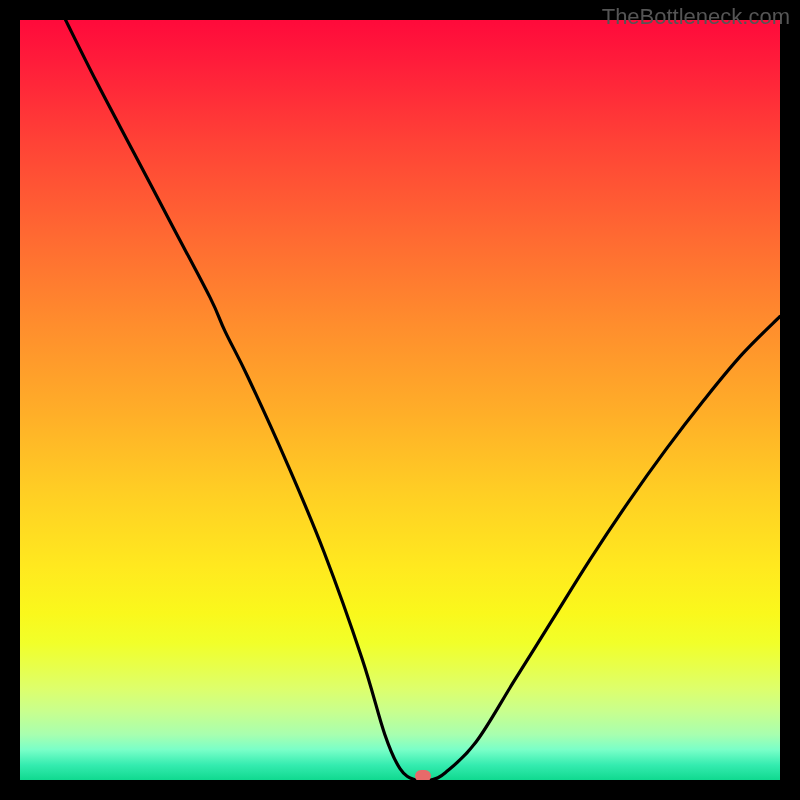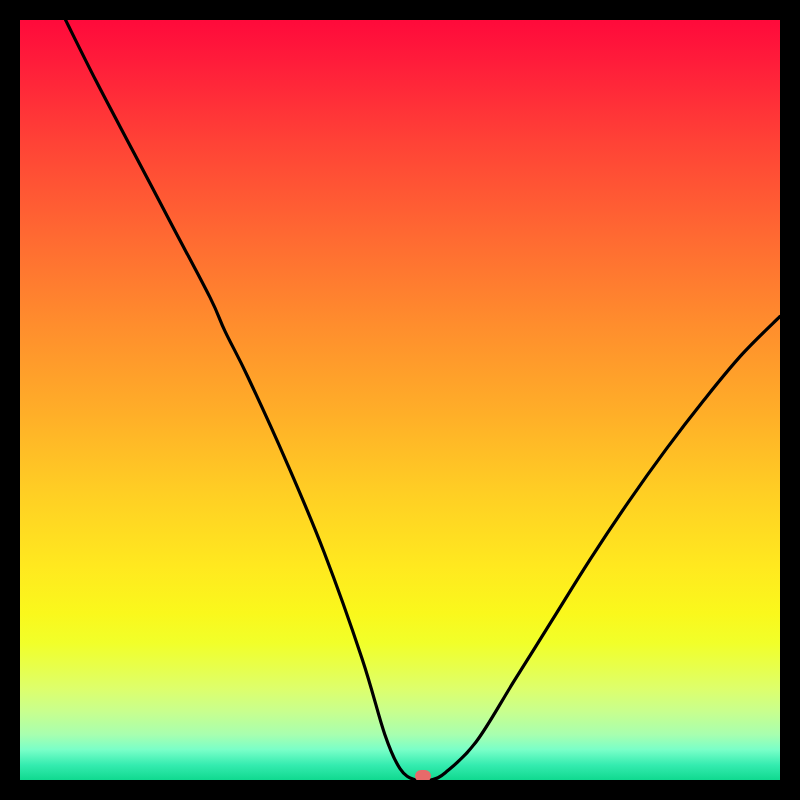--- a/index.html
+++ b/index.html
@@ -72,20 +72,21 @@
     background: #e86a6a;
     transform: translate(-50%, -50%);
     z-index: 5;
   }
 </style>
 </head>
 <body>
 
 <div class="chart-container">
 
+  <div class="watermark">TheBottleneck.com</div>
 
   <div class="plot-area">
     <div class="gradient-bg"></div>
 
     <svg class="curve" viewBox="0 0 760 760" preserveAspectRatio="none">
       <path id="curve-path" d="M 45.6 0 C 51.072 10.943999999999992, 63.688 36.85999999999996, 76 60.799999999999955 C 88.312 84.73999999999995, 100.32 107.00799999999998, 114 133 C 127.68 158.99200000000002, 138.32 179.20800000000006, 152 205.20000000000005 C 165.68 231.19200000000004, 180.424 258.248, 190 277.4 C 199.576 296.55199999999996, 198.36 297.23600000000005, 205.20000000000002 311.6 C 212.04000000000002 325.964, 217.056 333.944, 228 357.2 C 238.944 380.45599999999996, 252.32 409.336, 266 440.8 C 279.68 472.264, 290.32 496.432, 304 532 C 317.68 567.568, 331.056 605.568, 342 638.4 C 352.944 671.232, 357.96000000000004 694.564, 364.8 714.4 C 371.64 734.236, 374.528 740.392, 380 748.6 C 385.472 756.808, 389.728 757.948, 395.2 760 C 400.67199999999997 762.052, 404.92800000000005 761.368, 410.40000000000003 760 C 415.872 758.632, 417.39200000000005 759.24, 425.6 752.4 C 433.808 745.56, 443.688 738.4159999999999, 456 722 C 468.312 705.5840000000001, 480.32 683.0880000000001, 494 661.2 C 507.68 639.312, 518.32 622.288, 532 600.4 C 545.68 578.512, 556.32 560.804, 570 539.6 C 583.68 518.3960000000001, 594.32 502.43600000000004, 608 482.6 C 621.68 462.764, 632.32 447.868, 646 429.4 C 659.68 410.93199999999996, 670.32 397.1, 684 380 C 697.68 362.9, 708.32 349.448, 722 334.4 C 735.68 319.352, 753.16 303.24, 760 296.40000000000003" fill="none" stroke="#000000" stroke-width="3.2" stroke-linejoin="round" stroke-linecap="round"></path>
     </svg>
 
     <div id="marker" class="marker" style="left: 402.8px; top: 756px; background: rgb(232, 106, 106);"></div>
   </div>

